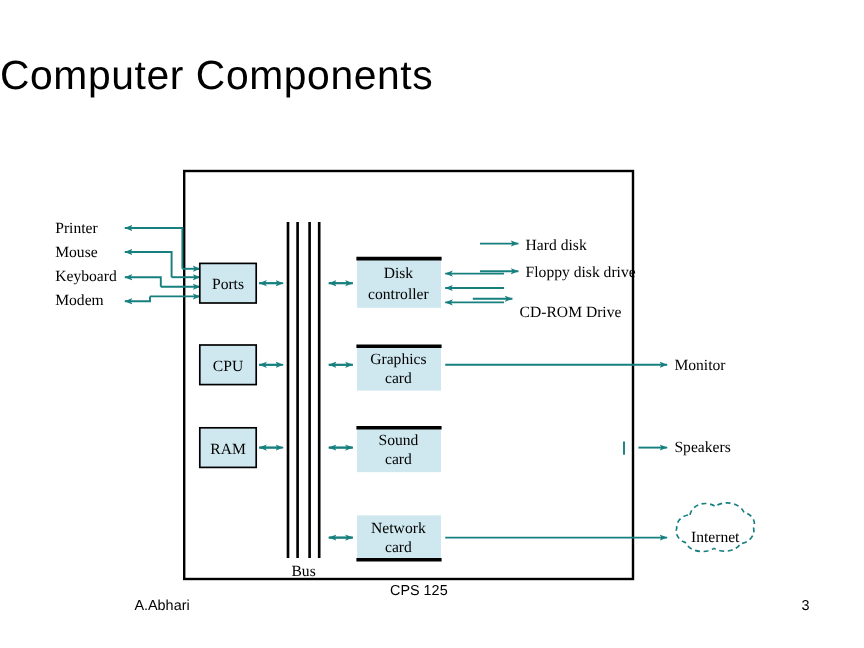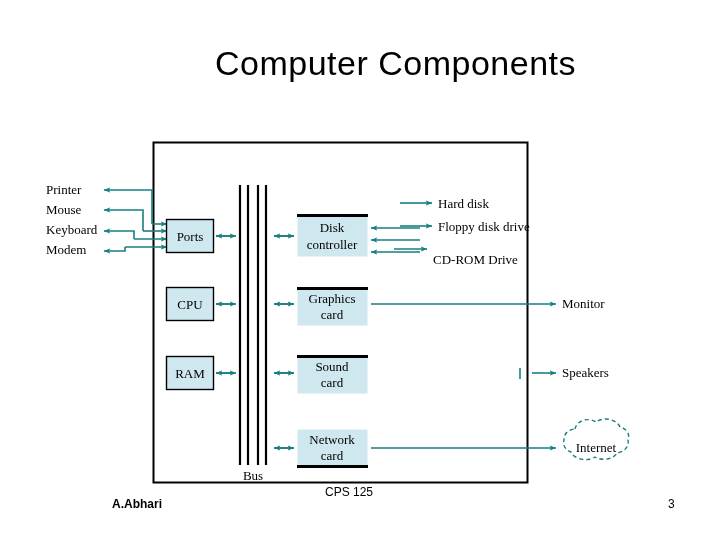--- a/index.html
+++ b/index.html
@@ -19,21 +19,21 @@
     left: 0; top: 0;
     width: 720px;
     height: 540px;
     background: #ffffff;
   }
   #slide-title {
     position: absolute;
     left: 0;
     top: 44px;
     width: 576px;
-    text-align: right;
+    text-align: left;
     font-family: "Liberation Sans", sans-serif;
     font-size: 34px;
     font-weight: 400;
     letter-spacing: 0.5px;
     color: #000000;
     white-space: nowrap;
   }
   #diagram {
     position: absolute;
     left: 0;
@@ -41,21 +41,21 @@
     width: 720px;
     height: 540px;
   }
   .footer-text {
     position: absolute;
     font-family: "Liberation Sans", sans-serif;
     font-size: 12px;
     color: #000000;
     white-space: nowrap;
   }
-  #footer-author { left: 112px; top: 497px; font-weight: bold; }
+  #footer-author { left: 112px; top: 497px; }
   #footer-course { left: 325px; top: 485px; }
   #footer-page   { left: 668px; top: 497px; }
   svg text { user-select: none; }
 </style>
 </head>
 <body>
 
 <div id="slide">
 
   <div id="slide-title">Computer Components</div>

